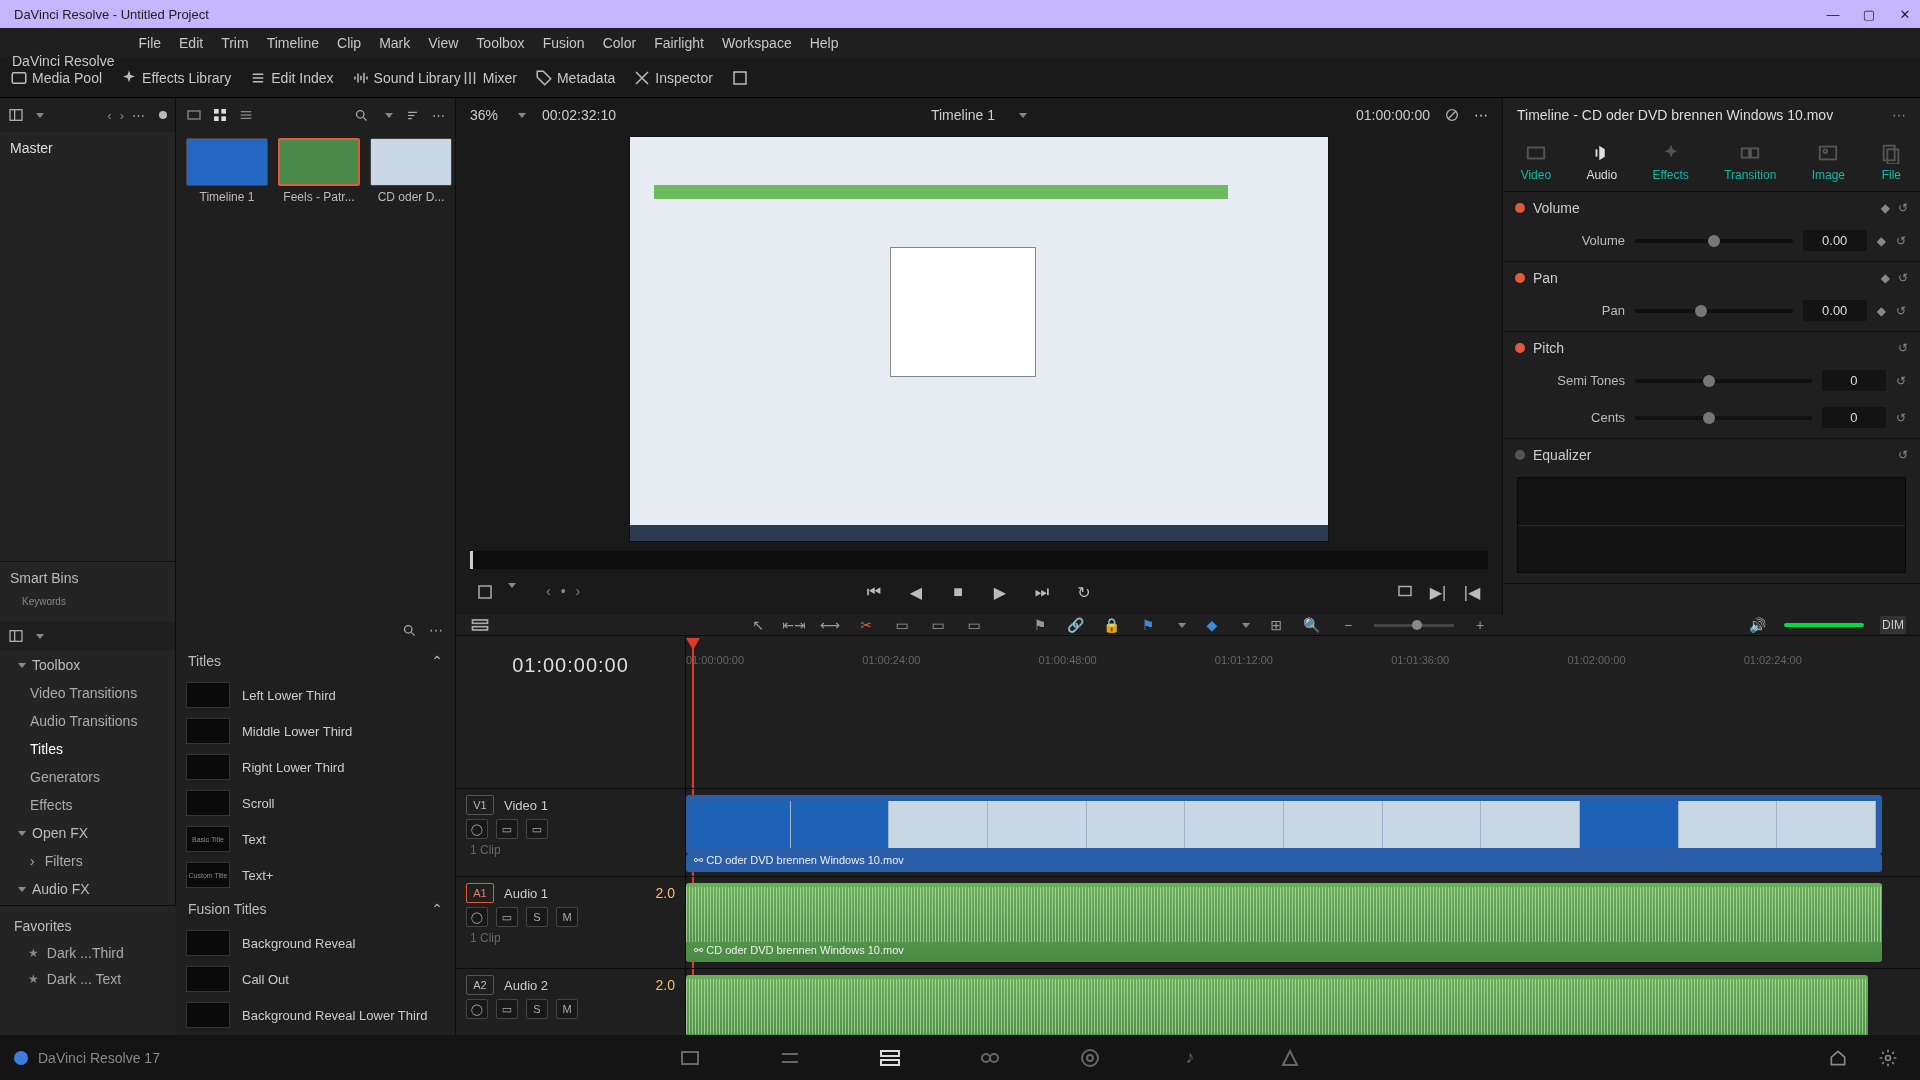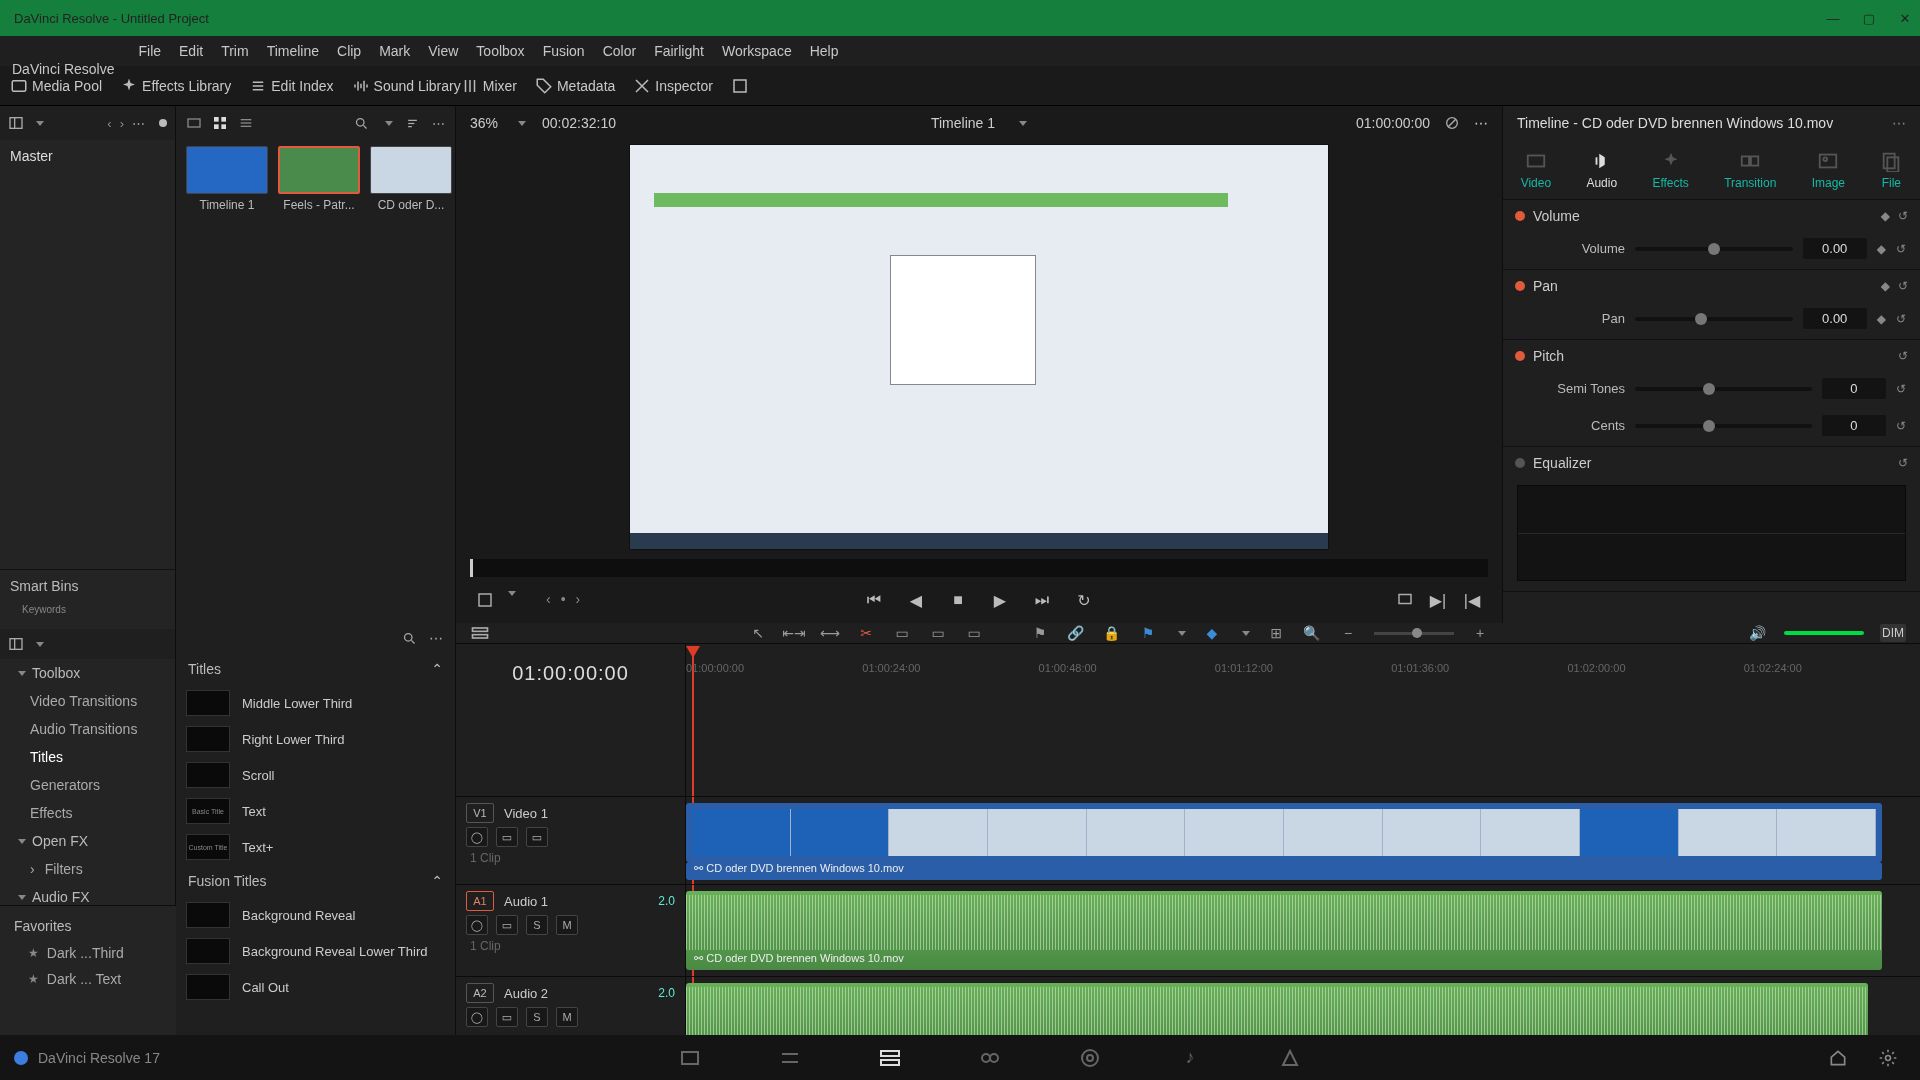--- a/index.html
+++ b/index.html
@@ -1,19 +1,19 @@
 <!DOCTYPE html>
 <html><head>
 <meta charset="utf-8">
 <style>
 * { margin: 0; padding: 0; box-sizing: border-box; font-family: "Segoe UI", Arial, sans-serif; user-select: none; }
 html, body { width: 1920px; height: 1080px; background: #1a1a1a; color: #aaa; overflow: hidden; font-size: 14px; }
 
 
-.titlebar { height: 36px; background: #15803d; display: flex; align-items: center; justify-content: space-between; padding: 0 6px; color: #222; font-size: 13px; }
+.titlebar { height: 28px; background: #c4b5fd; display: flex; align-items: center; justify-content: space-between; padding: 0 6px; color: #222; font-size: 13px; }
 .titlebar .title { padding-left: 8px; }
 .titlebar .wincontrols { display: flex; gap: 18px; }
 .titlebar .wincontrols span { width: 18px; text-align: center; }
 
 
 .menubar { height: 30px; background: #1f1f1f; display: flex; align-items: center; gap: 18px; padding: 0 12px; font-size: 14px; color: #c7c7c7; }
 .menubar .brand { font-weight: 500; margin-right: 6px; margin-top: 36px; }
 
 
 .topbar { height: 40px; background: #1a1a1a; border-bottom: 1px solid #000; display: flex; align-items: center; padding: 0 10px; }
@@ -105,21 +105,21 @@
 .tl-body{ flex:1; display:flex; }
 .track-headers{ width:230px; background:#1f1f1f; border-right:1px solid #0b0b0b;}
 .th-tc { height:58px; display:flex; align-items:center; justify-content:center; color:#ddd; font-size:20px; font-variant-numeric:tabular-nums; letter-spacing:1px;}
 .spacer-row{ height:94px; }
 .trk{ border-top:1px solid #0b0b0b;}
 .trk.video{ height:88px;}
 .trk.audio{ height:92px;}
 .trk .row1{ display:flex; align-items:center; gap:10px; padding:6px 10px 2px; color:#ccc; font-size:13px;}
 .trk .row1 .tag{ width:28px; height:20px; border:1px solid #555; color:#bbb; display:flex; align-items:center; justify-content:center; font-size:11px; border-radius:2px;}
 .trk .row1 .tag.armed{ border-color:#e05a3b; color:#e08066;}
-.trk .row1 .rt{ margin-left:auto; color:#5eead4; font-size:12px;}
+.trk .row1 .rt{ margin-left:auto; color:#fdba74; font-size:14px;}
 .trk .row2{ display:flex; align-items:center; gap:8px; padding:2px 10px; }
 .trk .row2 .mini{ width:22px; height:20px; border:1px solid #444; color:#aaa; display:flex; align-items:center; justify-content:center; font-size:11px; border-radius:2px; background:#181818;}
 .trk .row2 .clips{ color:#666; font-size:12px; margin-left:4px;}
 .tracks-area{ flex:1; position:relative; overflow:hidden; background:#1f1f1f;}
 .ruler{ height:58px; position:relative;}
 .ruler .playhead{position:absolute; left:0; top:2px; width:0; height:0; border-left:7px solid transparent; border-right:7px solid transparent; border-top:12px solid #e03a2a;}
 .ruler .phline{position:absolute; left:6px; top:12px; width:2px; height:400px; background:#e03a2a;}
 .ruler .ticklabels{position:absolute; left:0; right:0; top:18px; display:flex;}
 .ruler .ticklabels span{ flex:1; color:#666; font-size:11px; }
 .track-lane{ position:relative; border-top:1px solid #0b0b0b;}
@@ -537,20 +537,24 @@
           <line x1="15" y1="15" x2="20" y2="20"></line>
         </svg>
       <span>⋯</span>
     </div>
     <div class="group-hdr">
         <span>Titles</span>
         <span>⌃</span>
       </div>
     <div class="title-item">
         <div class="th"></div>
+        <span class="nm">Left Lower Third</span>
+      </div>
+    <div class="title-item">
+        <div class="th"></div>
         <span class="nm">Middle Lower Third</span>
       </div>
     <div class="title-item">
         <div class="th"></div>
         <span class="nm">Right Lower Third</span>
       </div>
     <div class="title-item">
         <div class="th"></div>
         <span class="nm">Scroll</span>
       </div>
@@ -565,25 +569,25 @@
     <div class="group-hdr">
         <span>Fusion Titles</span>
         <span>⌃</span>
       </div>
     <div class="title-item">
         <div class="th"></div>
         <span class="nm">Background Reveal</span>
       </div>
     <div class="title-item">
         <div class="th"></div>
-        <span class="nm">Background Reveal Lower Third</span>
+        <span class="nm">Call Out</span>
       </div>
     <div class="title-item">
         <div class="th"></div>
-        <span class="nm">Call Out</span>
+        <span class="nm">Background Reveal Lower Third</span>
       </div>
   </div>
 
   <div class="timeline">
     <div class="tl-toolbar">
       <svg width="20" height="20" viewBox="0 0 24 24" stroke="#aaa" fill="none" stroke-width="2">
           <rect x="3" y="6" width="18" height="4"></rect>
           <rect x="3" y="14" width="18" height="4"></rect>
         </svg>
       <span class="sep"></span>

